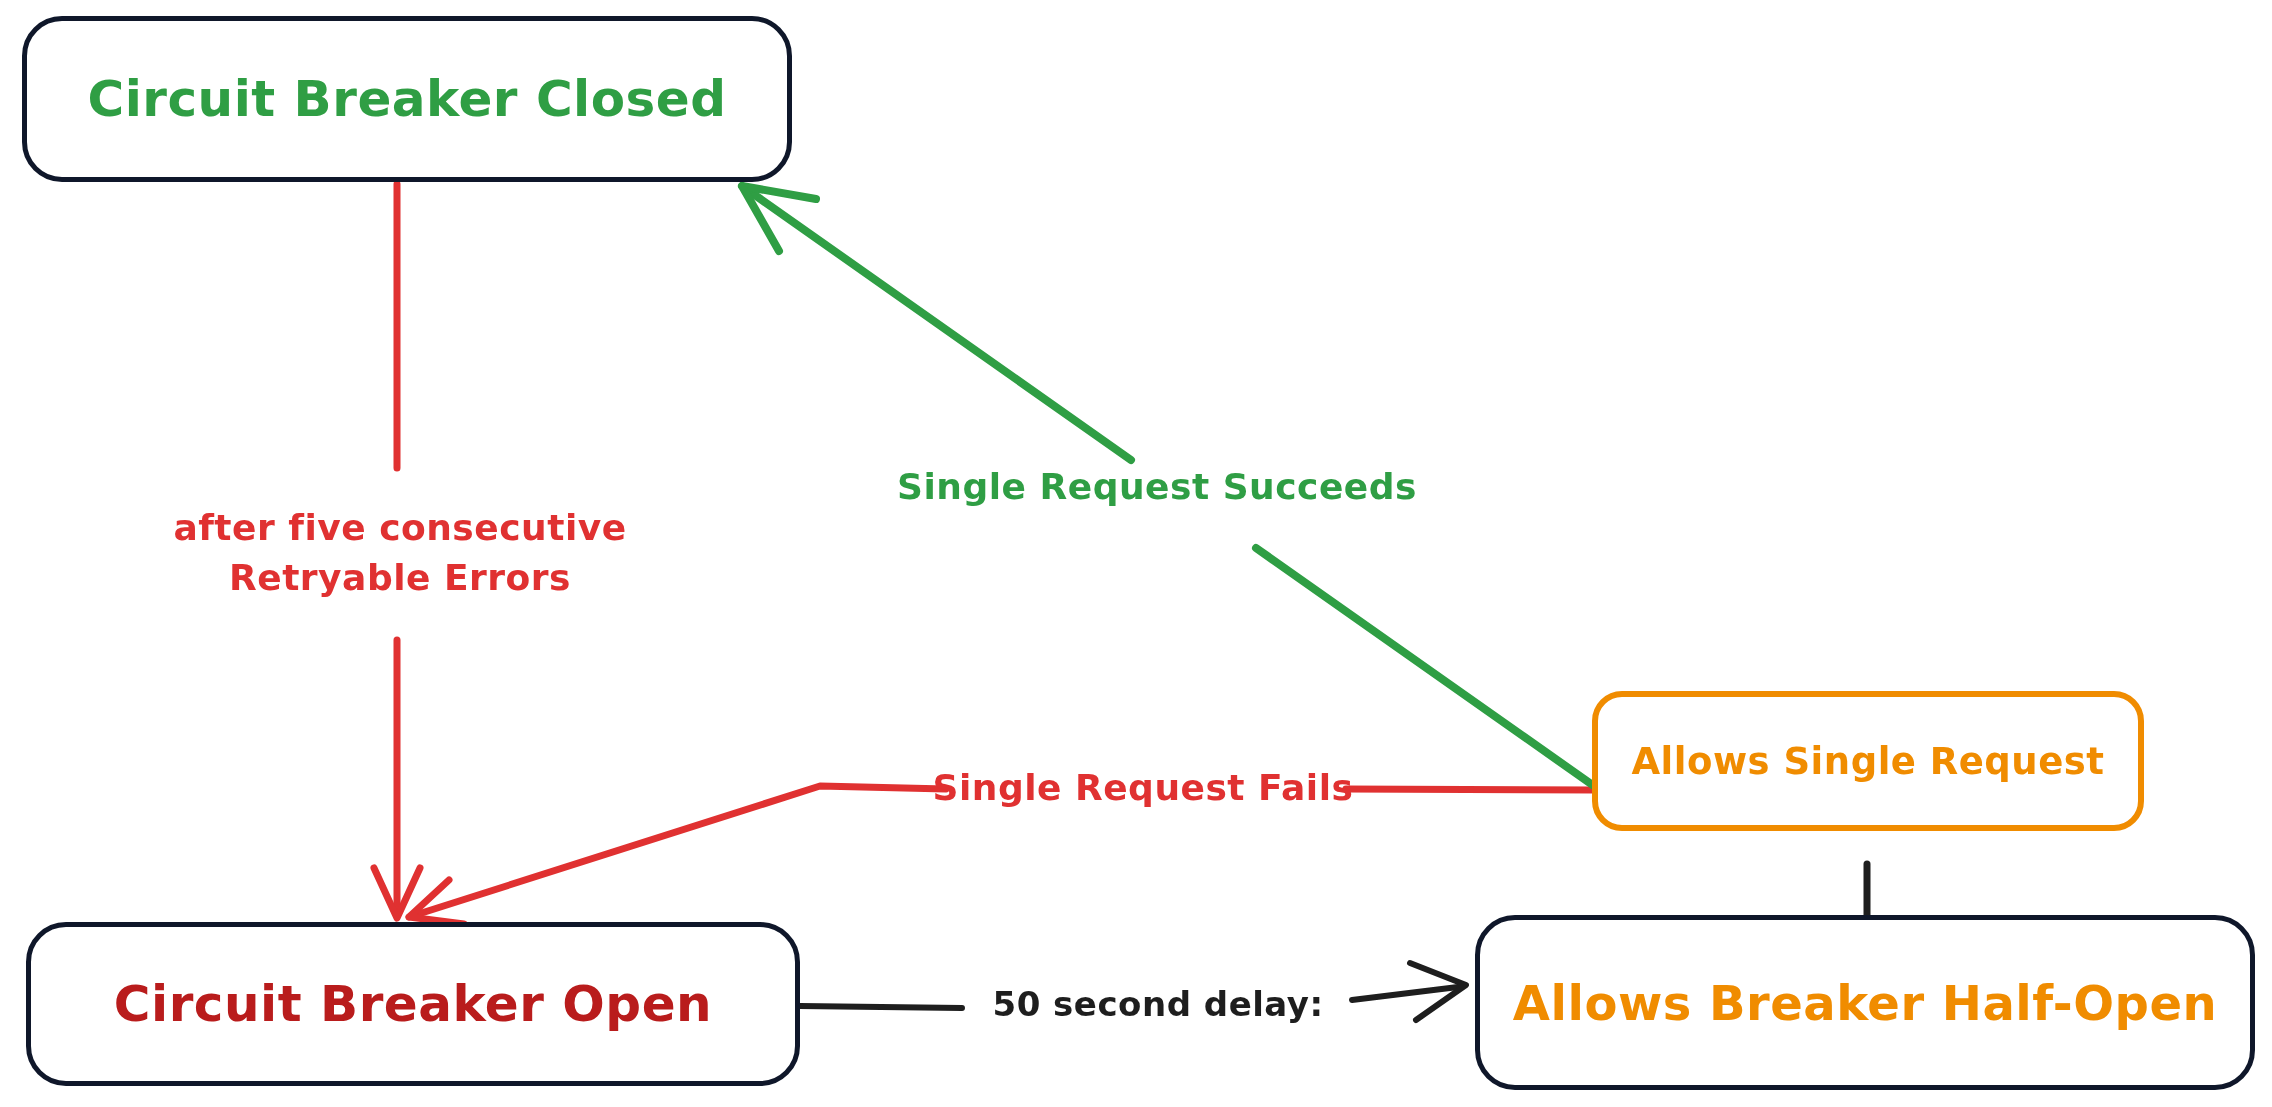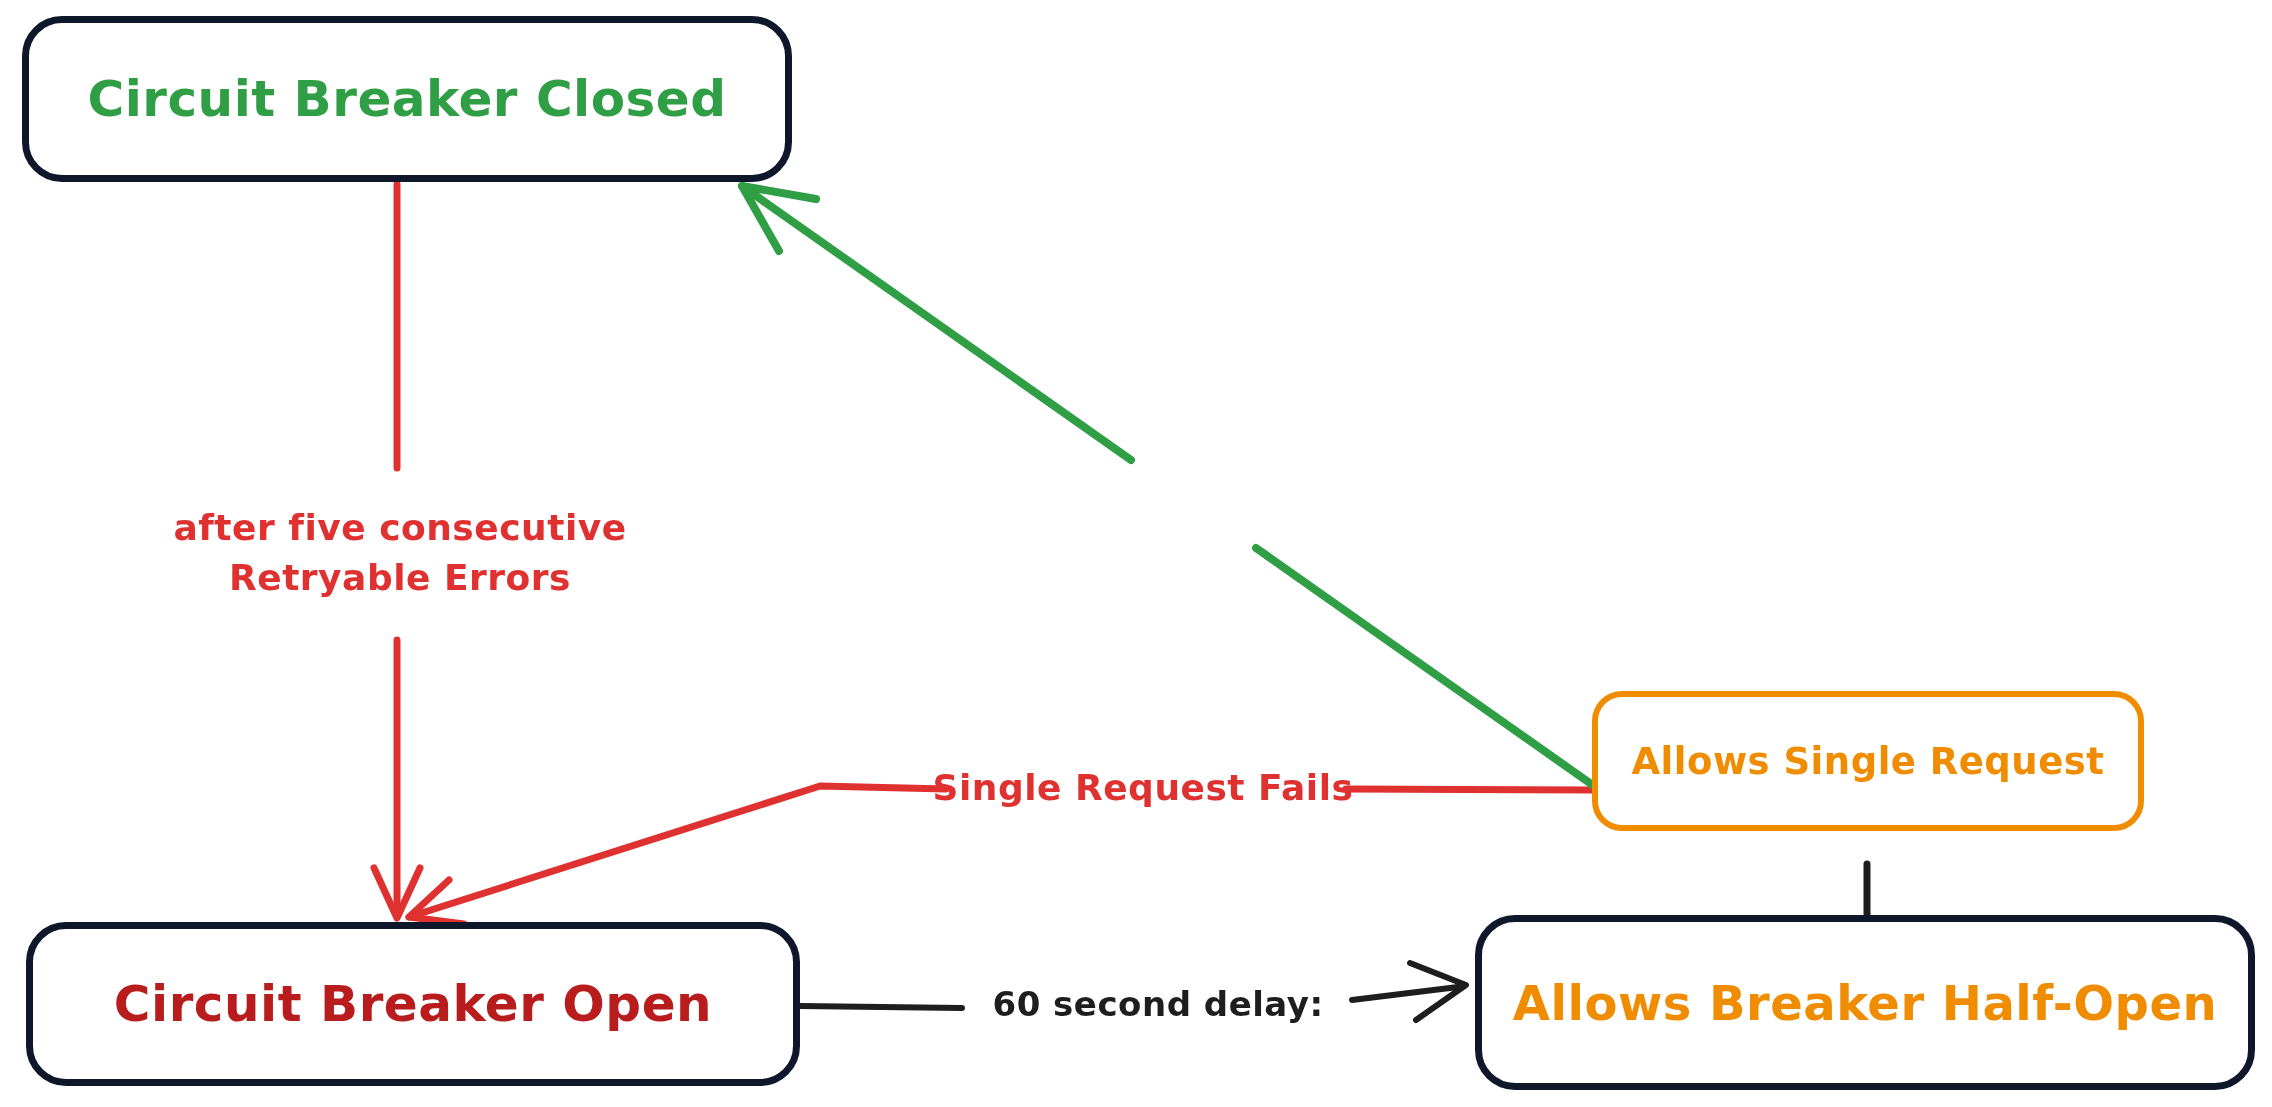--- a/index.html
+++ b/index.html
@@ -24,21 +24,21 @@
   }
   .edges-svg path {
     fill: none;
     stroke-linecap: round;
     stroke-linejoin: round;
   }
   .node {
     position: absolute;
     box-sizing: border-box;
     background: #ffffff;
-    border: 7px solid #0f172a;
+    border: 5px solid #0f172a;
     border-radius: 40px;
     display: flex;
     align-items: center;
     justify-content: center;
     white-space: nowrap;
     font-weight: 600;
     letter-spacing: 0.5px;
   }
   .node-closed   { left: 22px;   top: 16px;  width: 770px; height: 166px; font-size: 50px; color: #2f9e44; }
   .node-open     { left: 26px;   top: 922px; width: 774px; height: 164px; font-size: 50px; color: #b91c1c; }
@@ -98,20 +98,21 @@
 
   <div class="node node-allows">
     <span>Allows Single Request</span>
   </div>
 
   <div class="edge-label red label-trips">
     <div>after five consecutive</div>
     <div>Retryable Errors</div>
   </div>
 
+  <div class="edge-label green label-succeeds">Single Request Succeeds</div>
 
   <div class="edge-label red label-fails">Single Request Fails</div>
 
   <div class="edge-label black label-delay">
-    <div>60 second delay:</div>
+    <div>50 second delay:</div>
   </div>
 
 </div>
 
 </body></html>

